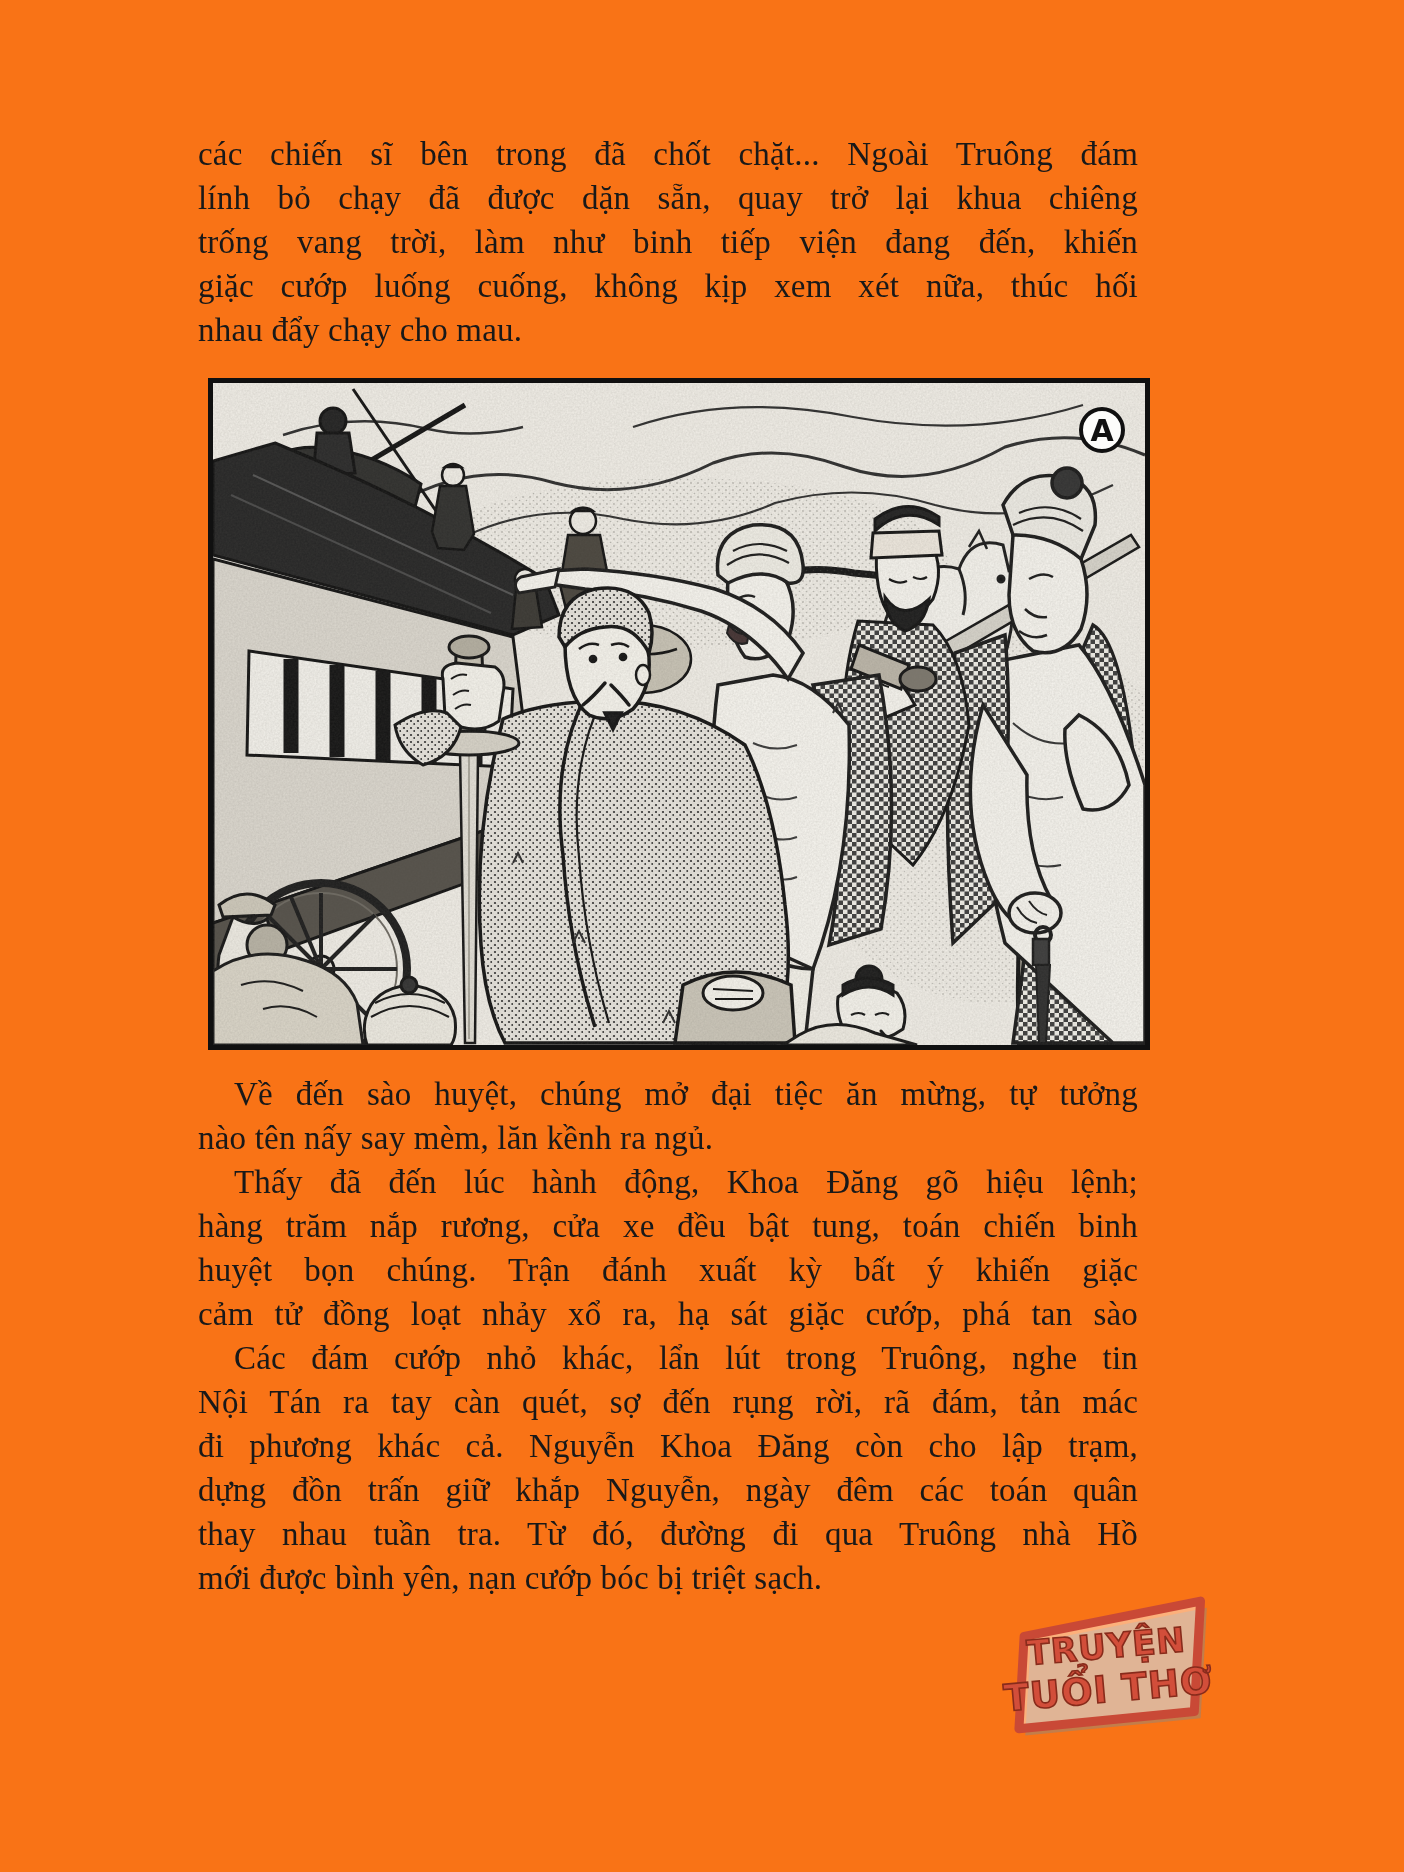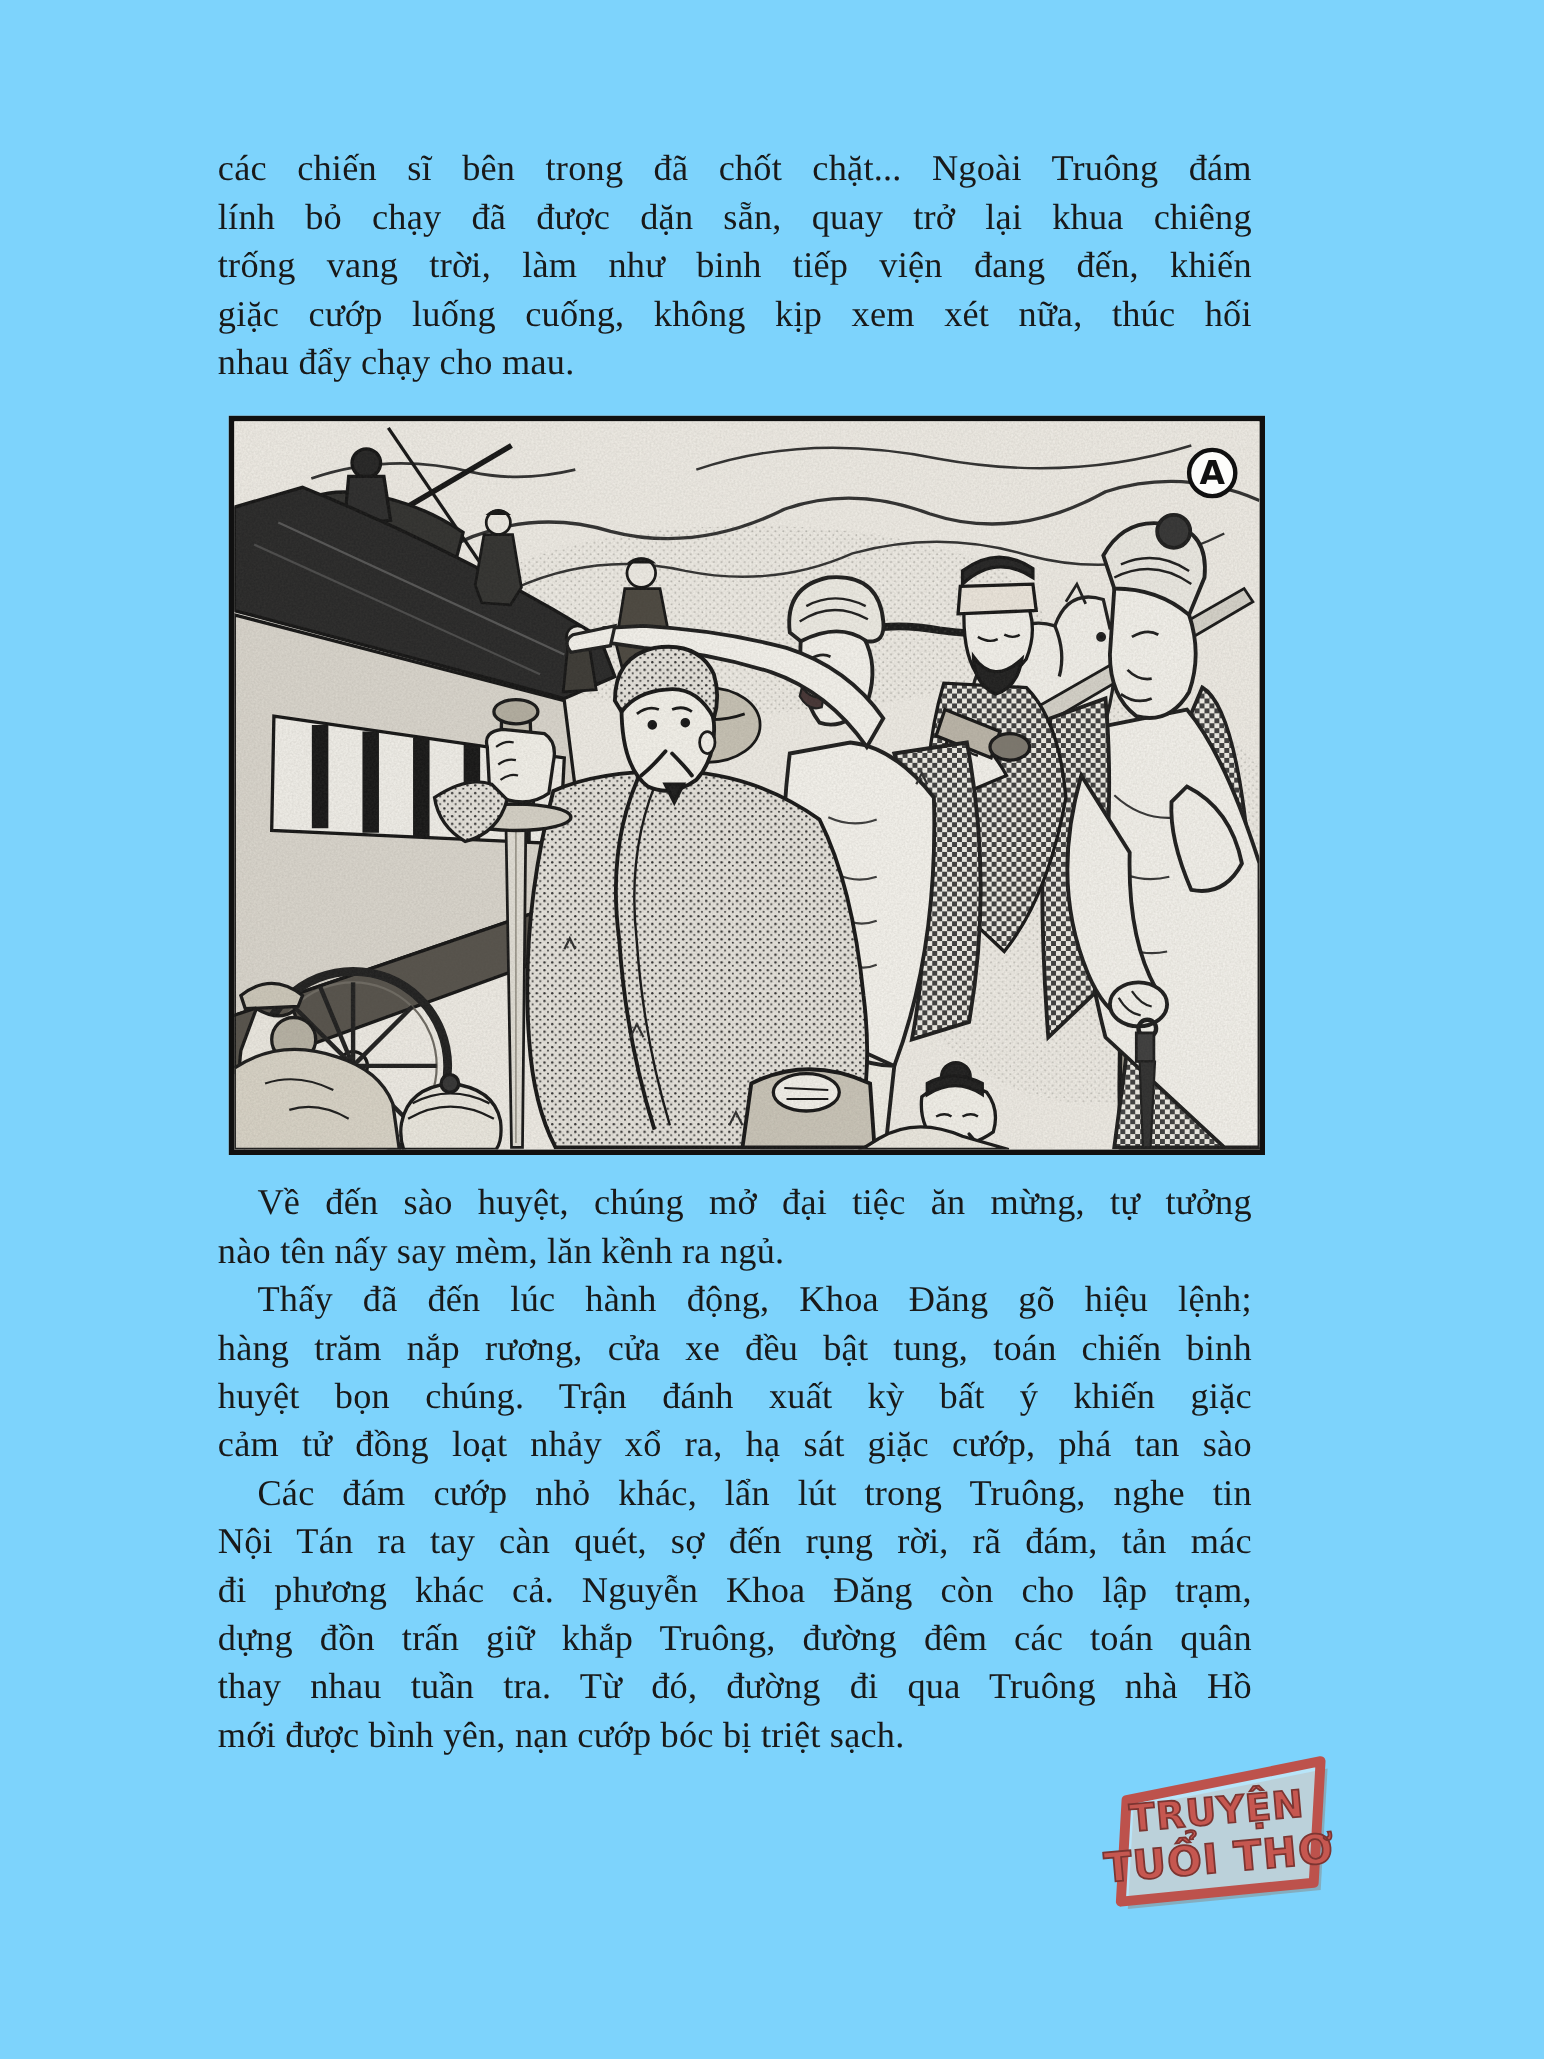--- a/index.html
+++ b/index.html
@@ -1,19 +1,19 @@
 <!DOCTYPE html>
 <html lang="vi"><head>
 <meta charset="utf-8">
 <style>
   html,body{margin:0;padding:0;background:#ffffff;}
   .page{
     position:relative;
     width:1404px;height:1872px;
-    background:#7dd3fc;
+    background:#f97316;
     overflow:hidden;
     font-family:"Liberation Serif", serif;
     color:#191919;
   }
   .textcol{
     position:absolute;left:198px;width:940px;
     font-size:33px;line-height:44px;
     color:#191919;
   }
   .para{margin:0;}
@@ -305,21 +305,21 @@
       <div class="para indent">
         <div class="line">Thấy đã đến lúc hành động, Khoa Đăng gõ hiệu lệnh;</div>
         <div class="line">hàng trăm nắp rương, cửa xe đều bật tung, toán chiến binh</div>
         <div class="line">huyệt bọn chúng. Trận đánh xuất kỳ bất ý khiến giặc</div>
         <div class="line">cảm tử đồng loạt nhảy xổ ra, hạ sát giặc cướp, phá tan sào</div>
       </div>
       <div class="para indent">
         <div class="line">Các đám cướp nhỏ khác, lẩn lút trong Truông, nghe tin</div>
         <div class="line">Nội Tán ra tay càn quét, sợ đến rụng rời, rã đám, tản mác</div>
         <div class="line">đi phương khác cả. Nguyễn Khoa Đăng còn cho lập trạm,</div>
-        <div class="line">dựng đồn trấn giữ khắp Truông, đường đêm các toán quân</div>
+        <div class="line">dựng đồn trấn giữ khắp Nguyễn, ngày đêm các toán quân</div>
         <div class="line">thay nhau tuần tra. Từ đó, đường đi qua Truông nhà Hồ</div>
         <div class="line last">mới được bình yên, nạn cướp bóc bị triệt sạch.</div>
       </div>
     </section>
 
   <div class="logo">
     <svg viewBox="0 0 214 156">
       <path d="M24,40 L202,14 L190,124 L14,132 Z" fill="#8a8680" opacity="0.55" transform="translate(6,7)"></path>
       <path d="M24,40 L202,14 L190,124 L14,132 Z" fill="rgba(255,250,246,0.5)" stroke="#c4453a" stroke-width="9" stroke-linejoin="round"></path>
       <text x="106" y="66" text-anchor="middle" font-size="34" fill="#ce4a3e" stroke="#7c241c" stroke-width="1.6" transform="rotate(-2 106 66)">TRUYỆN</text>

